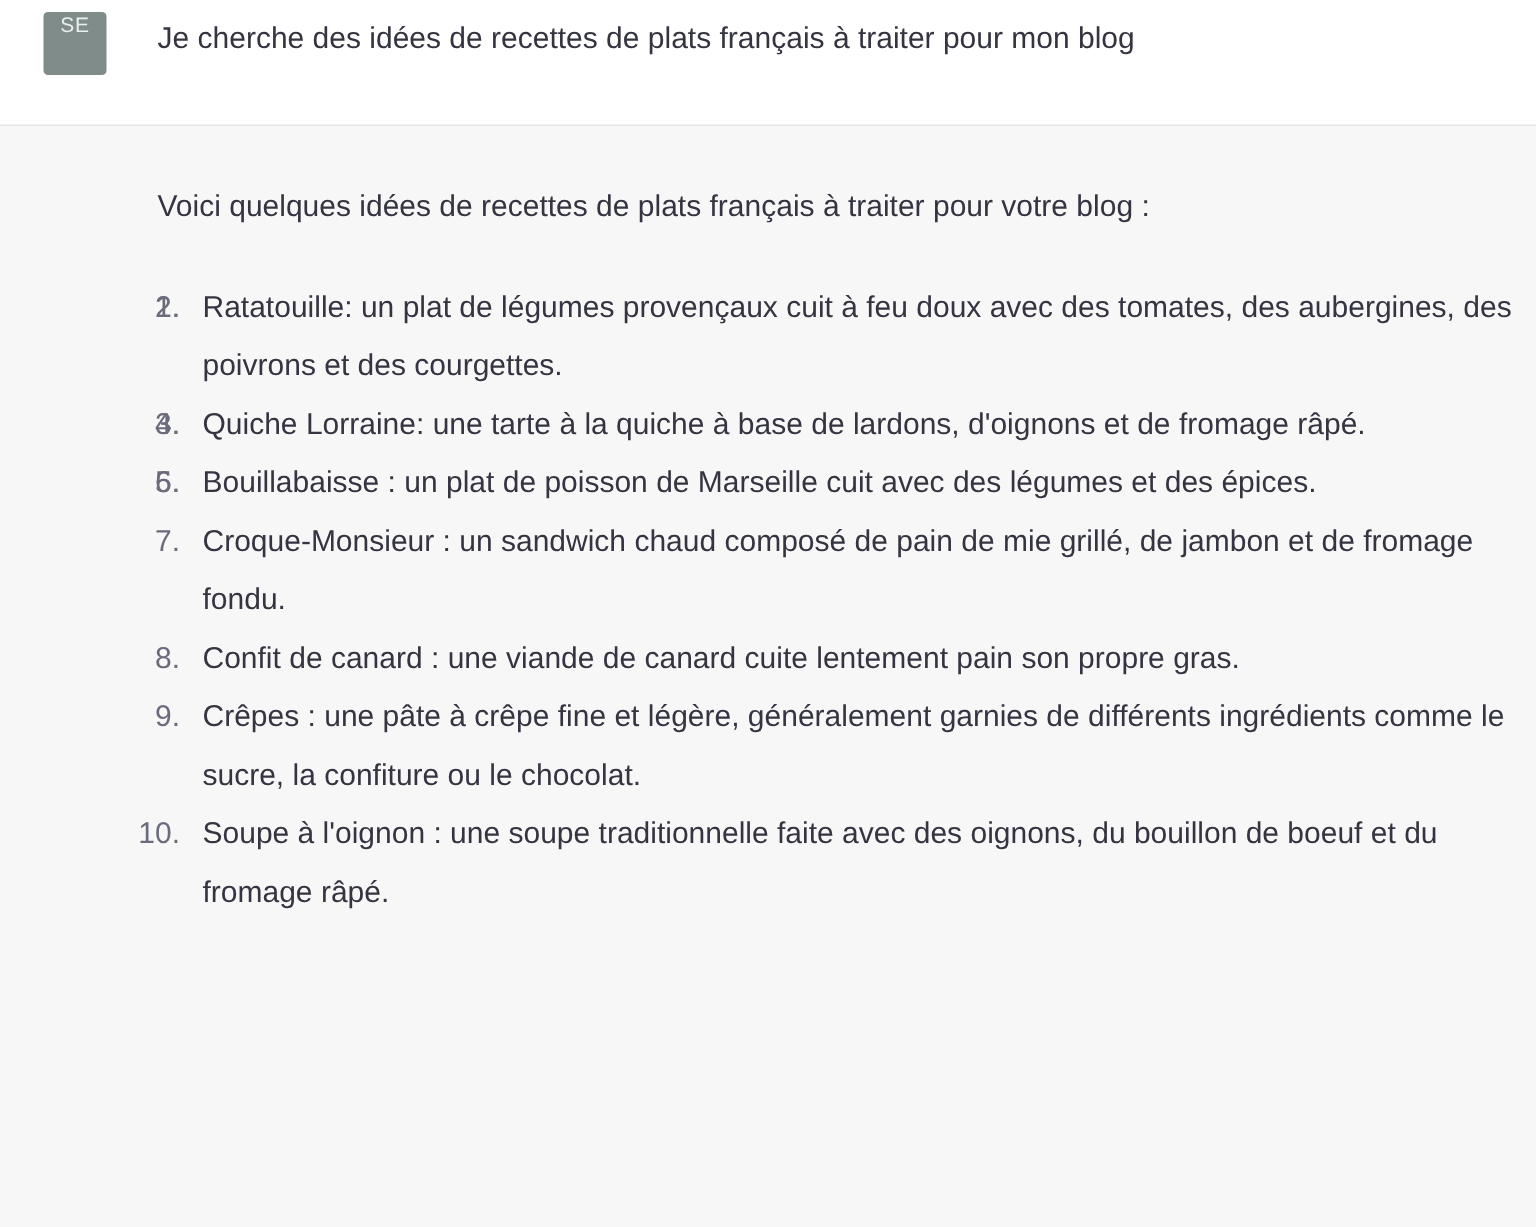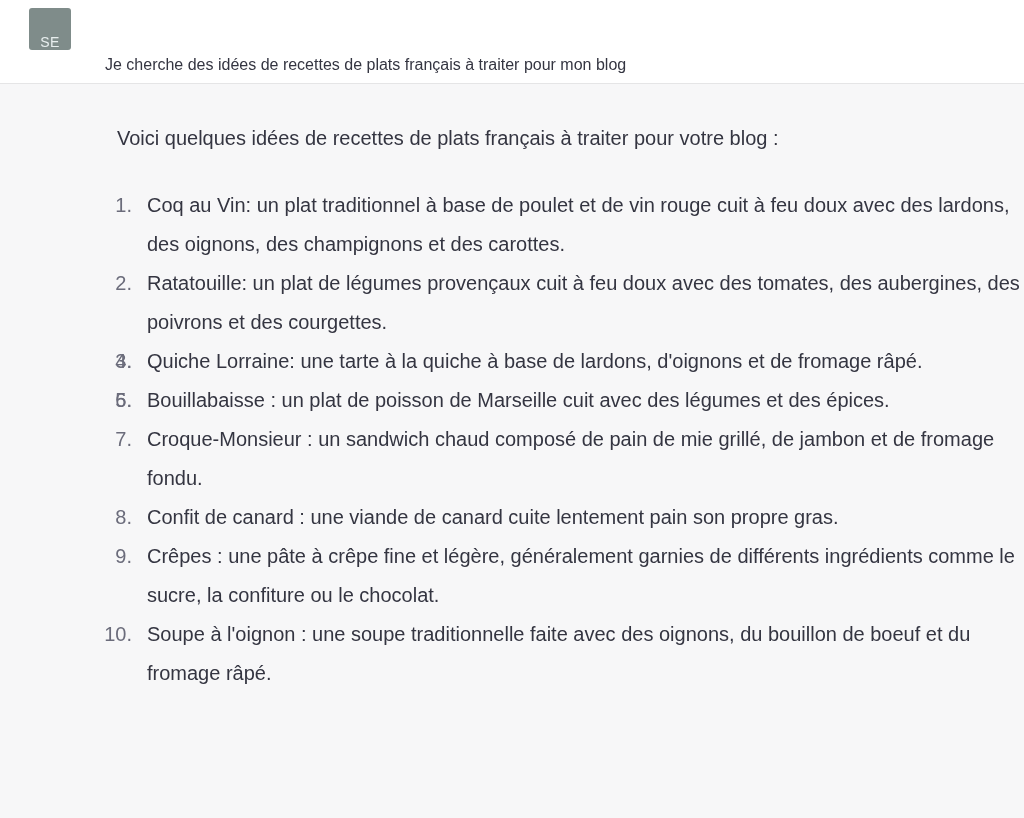--- a/index.html
+++ b/index.html
@@ -10,32 +10,31 @@
     background: #f7f7f8;
   }
   .user-row {
     position: absolute; left: 0; top: 0; width: 1024px; height: 83px;
     background: #ffffff;
     border-bottom: 1px solid #e5e5e6;
   }
   .avatar {
     position: absolute; left: 29px; width: 42px; height: 42px;
     border-radius: 3px;
-    display: flex; align-items: flex-end; justify-content: center;
+    display: flex; align-items: flex-start; justify-content: center;
   }
   .avatar-user { top: 8px; background: #7f8c8a; color: #e8eeee; font-size: 14px; letter-spacing: 0.5px; }
   .avatar-bot { top: 118px; background: #19a37f; }
   .user-text {
     position: absolute; left: 105px; top: 12px;
-    font-size: 16px; line-height: 28px; color: #343541;
+    font-size: 20px; line-height: 28px; color: #343541;
     white-space: nowrap;
-    margin-top: 39px;
   }
   .assistant-row {
-    position: absolute; left: 12px; top: 84px; width: 897px; height: 734px;
+    position: absolute; left: 0; top: 84px; width: 897px; height: 734px;
     background: #f7f7f8;
   }
   .intro {
     position: absolute; left: 105px; top: 40px;
     font-size: 20px; line-height: 28px; color: #343541;
     white-space: nowrap;
   }
   ol.recipes {
     position: absolute; left: 0; top: 102px; width: 1024px;
     margin: 0; padding: 0; list-style: none;
@@ -72,21 +71,20 @@
       <path d="M-2.2,-7.6 a4,4 0 0 1 6.6,2.2 l0,5.2" transform="rotate(300)"></path>
     </g>
   </svg>
 </div>
 
 <div class="assistant-row">
   <div class="intro">Voici quelques idées de recettes de plats français à traiter pour votre blog :</div>
   <ol class="recipes">
     <li>
         <span class="num">1.</span>
-        <span class="body">Coq au Vin: un plat traditionnel à base de poulet et de vin rouge cuit à feu doux avec des lardons, des oignons, des champignons et des carottes.</span>
       </li>
     <li>
         <span class="num">2.</span>
         <span class="body">Ratatouille: un plat de légumes provençaux cuit à feu doux avec des tomates, des aubergines, des poivrons et des courgettes.</span>
       </li>
     <li>
         <span class="num">3.</span>
       </li>
     <li>
         <span class="num">4.</span>

